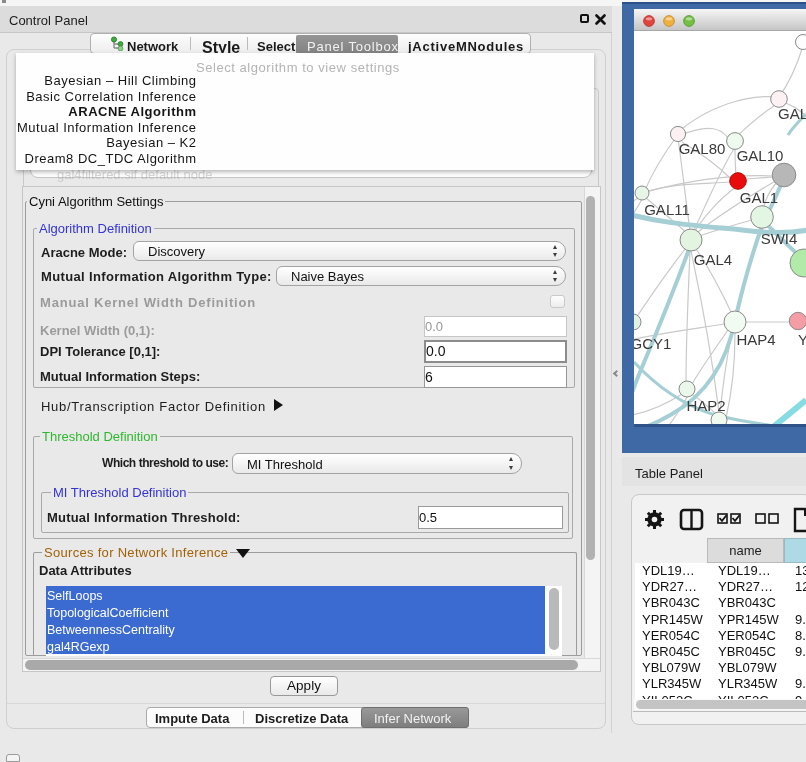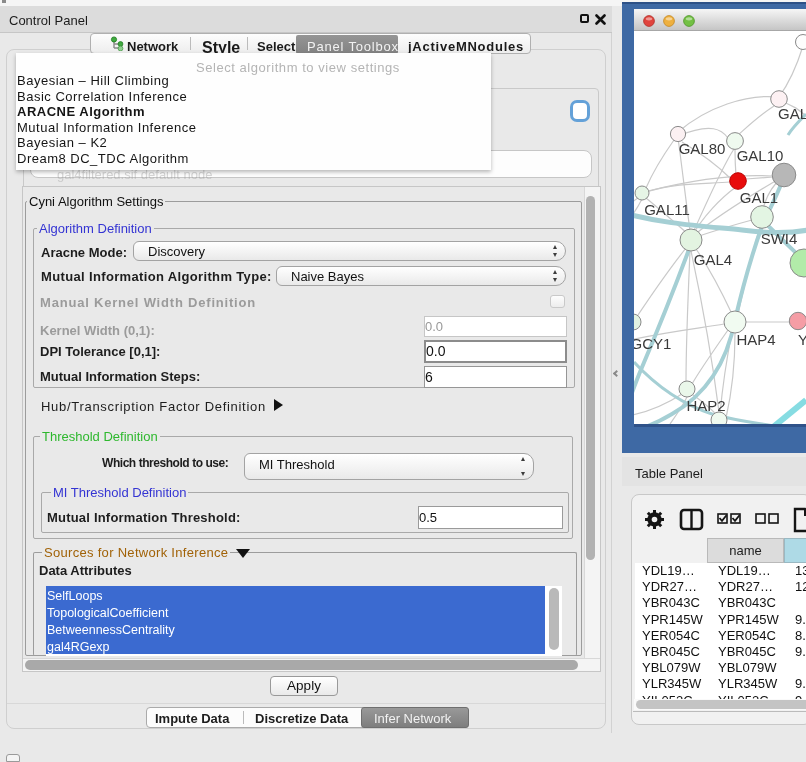--- a/index.html
+++ b/index.html
@@ -48,21 +48,21 @@
 <div class="abs" style="left:295.5px;top:34.5px;width:102.5px;height:19px;background:linear-gradient(#959595,#828282);border-radius:2px;"></div>
 <span class="abs" style="left:307px;top:39px;font-size:13px;letter-spacing:0.8px;color:#f2f2f2;">Panel Toolbox</span>
 <span class="abs" style="left:408px;top:39px;font-size:13px;font-weight:bold;letter-spacing:0.75px;color:#1a1a1a;">jActiveMNodules</span>
 
 <div class="abs" style="left:23px;top:88px;width:576px;height:103px;border:1px solid #c9c9c9;border-radius:4px;"></div>
 <div class="abs" style="left:570px;top:100px;width:20px;height:22px;border:3px solid #64a1d8;border-radius:7px;background:#fff;"></div>
 <div class="abs" style="left:30px;top:150px;width:562px;height:28px;border:1px solid #c6c6c6;border-radius:8px;background:#fdfdfd;"></div>
 <span class="abs" style="left:57px;top:167px;font-size:13px;color:rgba(150,150,150,0.38);">gal4filtered.sif default node</span>
 
 <span class="abs" style="left:196px;top:60px;font-size:13px;letter-spacing:0.55px;color:#b4b4b4;z-index:5;">Select algorithm to view settings</span>
-<div class="abs" style="left:16px;top:53px;width:475px;height:117px;background:#fefefe;box-shadow:0 2px 4px rgba(0,0,0,0.28);z-index:4;">
+<div class="abs" style="left:16px;top:53px;width:578px;height:117px;background:#fefefe;box-shadow:0 2px 4px rgba(0,0,0,0.28);z-index:4;text-align:right;">
   <div style="position:absolute;left:1px;top:20px;font-size:13px;color:#151515;line-height:15.6px;letter-spacing:0.5px;">
   Bayesian – Hill Climbing<br>Basic Correlation Inference<br><b>ARACNE Algorithm</b><br>Mutual Information Inference<br>Bayesian – K2<br>Dream8 DC_TDC Algorithm</div>
 </div>
 
 <div class="abs" style="left:22px;top:186px;width:579px;height:486px;border:1px solid #c6c6c6;background:#e9e9e9;"></div>
 
 <div class="abs" style="left:23px;top:658px;width:577px;height:13px;background:#f4f4f4;border-top:1px solid #d8d8d8;"></div>
 <div class="abs" style="left:25px;top:660px;width:553px;height:10px;background:#a9a9a9;border-radius:5px;"></div>
 
 <div class="abs" style="left:584px;top:187px;width:16px;height:471px;background:#f4f4f4;border-left:1px solid #d8d8d8;"></div>
@@ -100,21 +100,21 @@
 <span class="abs b13" style="left:40px;top:369px;">Mutual Information Steps:</span>
 <div class="field" style="left:424px;top:366px;width:143px;height:22px;border:1px solid #969696;color:#111;line-height:20px;padding-right:5px;font-size:14px;">6</div>
 
 <span class="abs" style="left:41px;top:399px;font-size:13px;letter-spacing:0.7px;color:#1d1d1d;">Hub/Transcription Factor Definition</span>
 <div class="abs" style="left:274px;top:399px;width:0;height:0;border-top:6px solid transparent;border-bottom:6px solid transparent;border-left:9px solid #111;"></div>
 
 <div class="abs" style="left:33px;top:436px;width:540px;height:103px;border:1px solid #a9a9a9;border-radius:2px;"></div>
 <span class="ftitle" style="left:40px;top:429px;color:#2eb82e;">Threshold Definition</span>
 
 <span class="abs b13" style="left:102px;top:456px;font-size:12px;letter-spacing:-0.45px;">Which threshold to use:</span>
-<div class="combo" style="left:244px;top:453px;width:290px;height:27px;">
+<div class="combo" style="left:232px;top:453px;width:290px;height:21px;">
   <span class="abs" style="left:14px;top:3px;">MI Threshold</span>
   <i class="ar arU"></i>
     <i class="ar arD"></i>
 </div>
 
 <div class="abs" style="left:41px;top:492px;width:528px;height:41px;border:1px solid #a9a9a9;border-radius:2px;"></div>
 <span class="ftitle" style="left:51px;top:485px;color:#3434d3;">MI Threshold Definition</span>
 
 <span class="abs b13" style="left:47px;top:510px;letter-spacing:0.2px;">Mutual Information Threshold:</span>
 <div class="field" style="left:418px;top:506px;width:145px;height:23px;border:1px solid #9a9a9a;color:#111;line-height:21px;padding-right:6px;">0.5</div>

